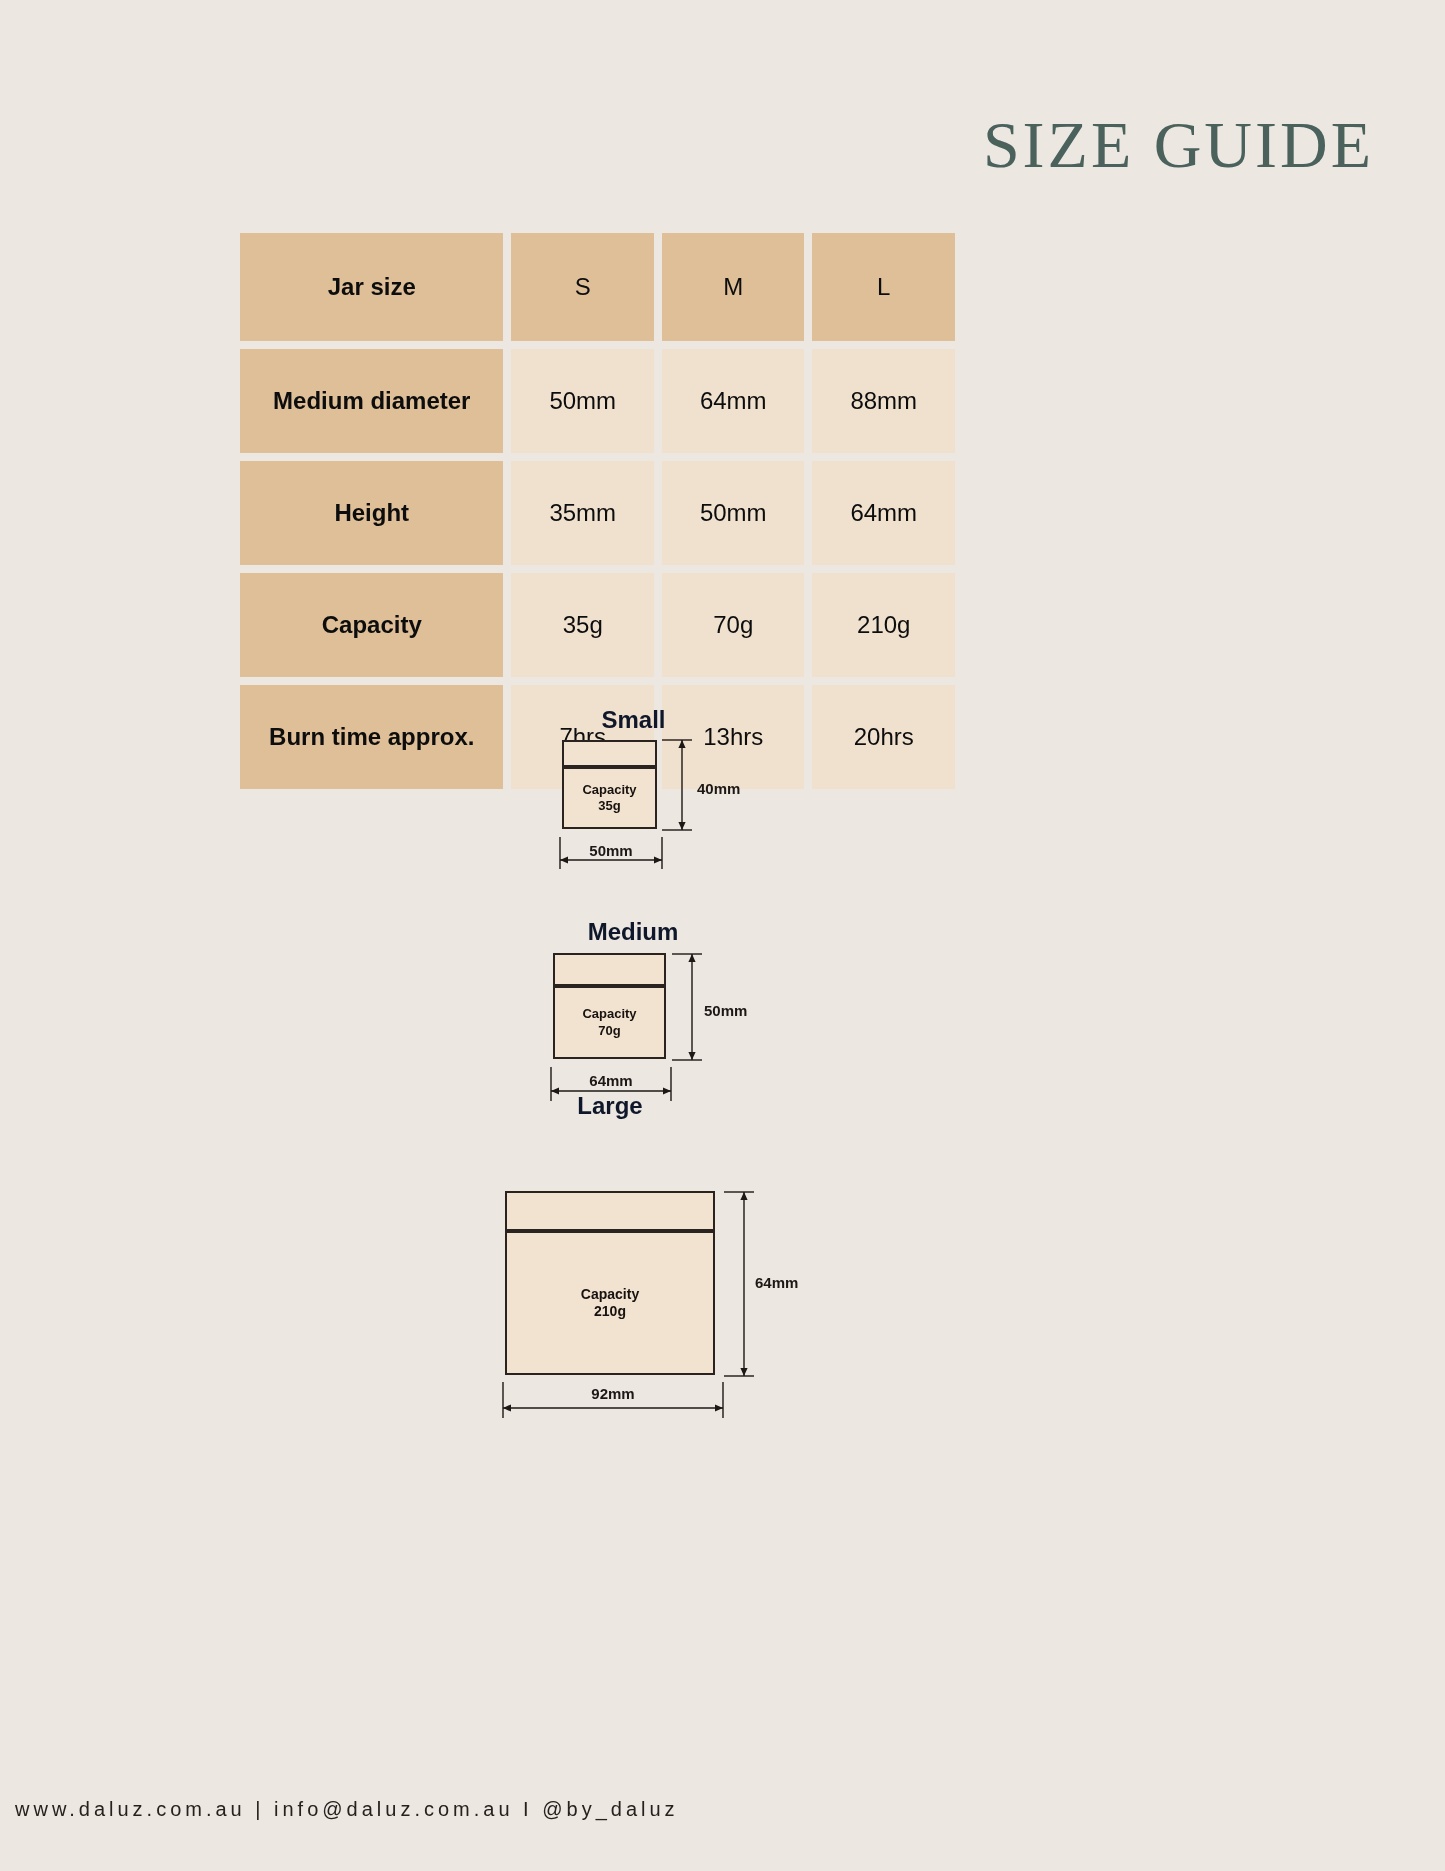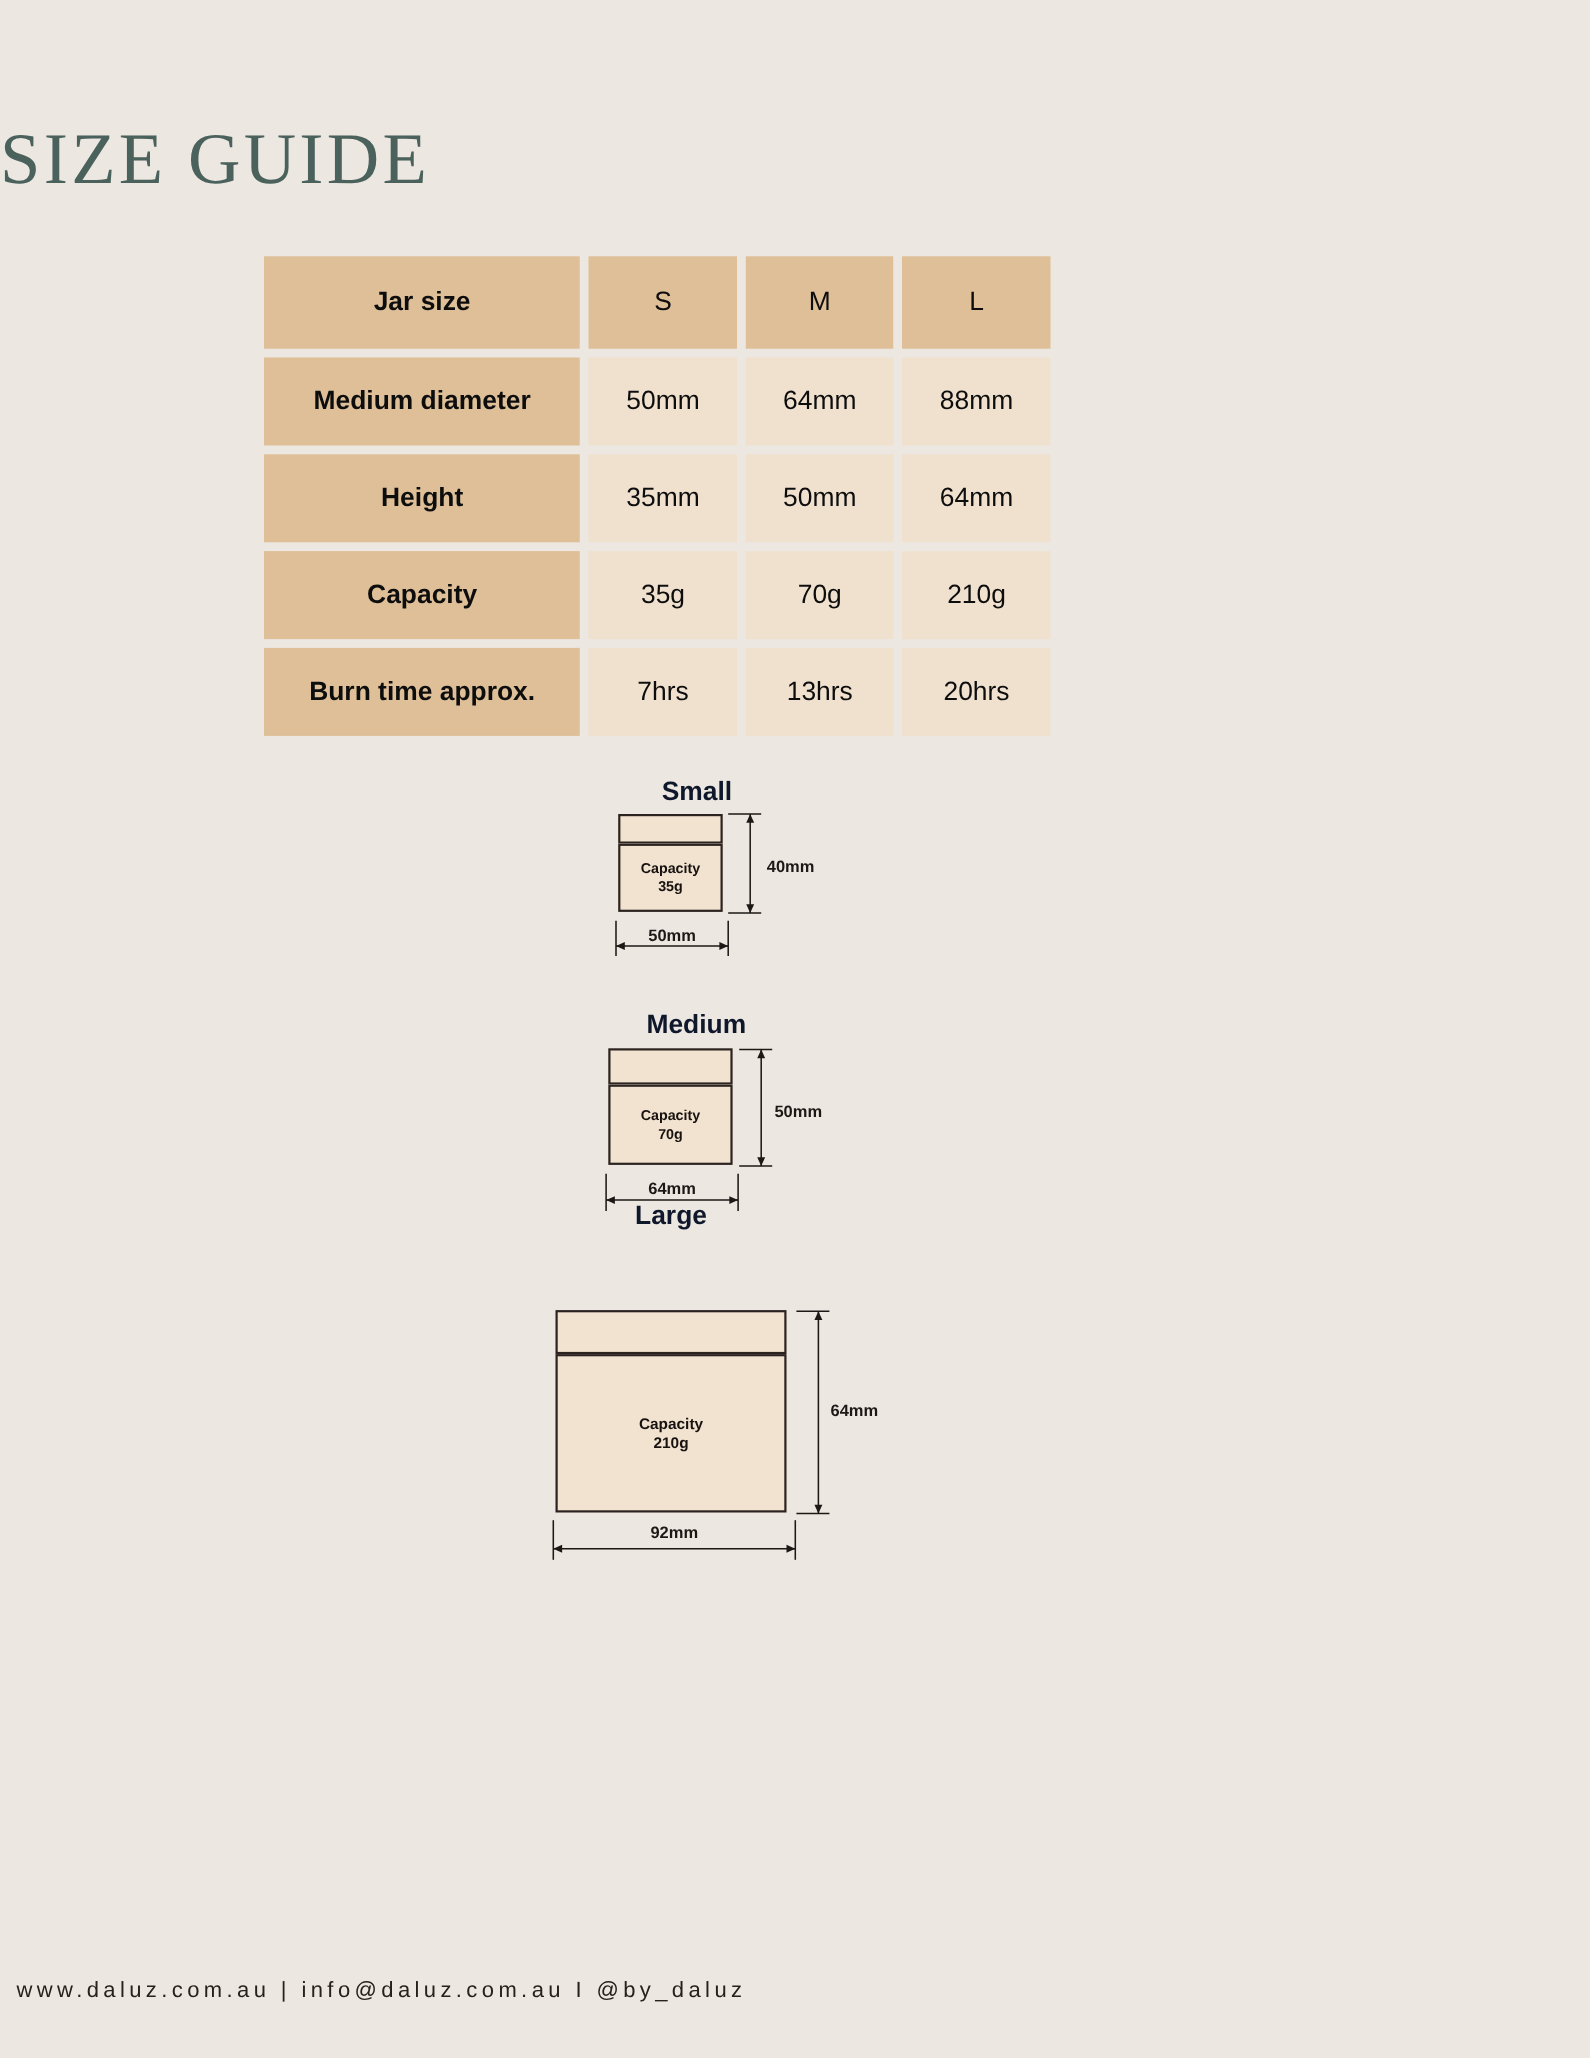--- a/index.html
+++ b/index.html
@@ -15,41 +15,41 @@
     overflow: hidden;
     -webkit-font-smoothing: antialiased;
   }
 
   
   .page-title {
     position: absolute;
     top: 112px;
     left: 0;
     width: 1374px;
-    text-align: left;
+    text-align: right;
     font-family: "Liberation Serif", serif;
     font-size: 66px;
     letter-spacing: 3px;
     color: #4a615c;
     font-weight: 400;
     line-height: 1;
   }
 
   
   .size-table {
     position: absolute;
     left: 240px;
     top: 233px;
     width: 731px;
     border-collapse: separate;
     border-spacing: 8px 8px;
     margin: -8px;
   }
   .size-table td {
-    padding: 4px;
+    padding: 16px;
     height: 72px;
     text-align: center;
     vertical-align: middle;
     color: #0d0d0d;
     font-size: 24px;
   }
   .cell-label {
     background: #debf98;
     font-weight: bold;
     font-size: 25px;

